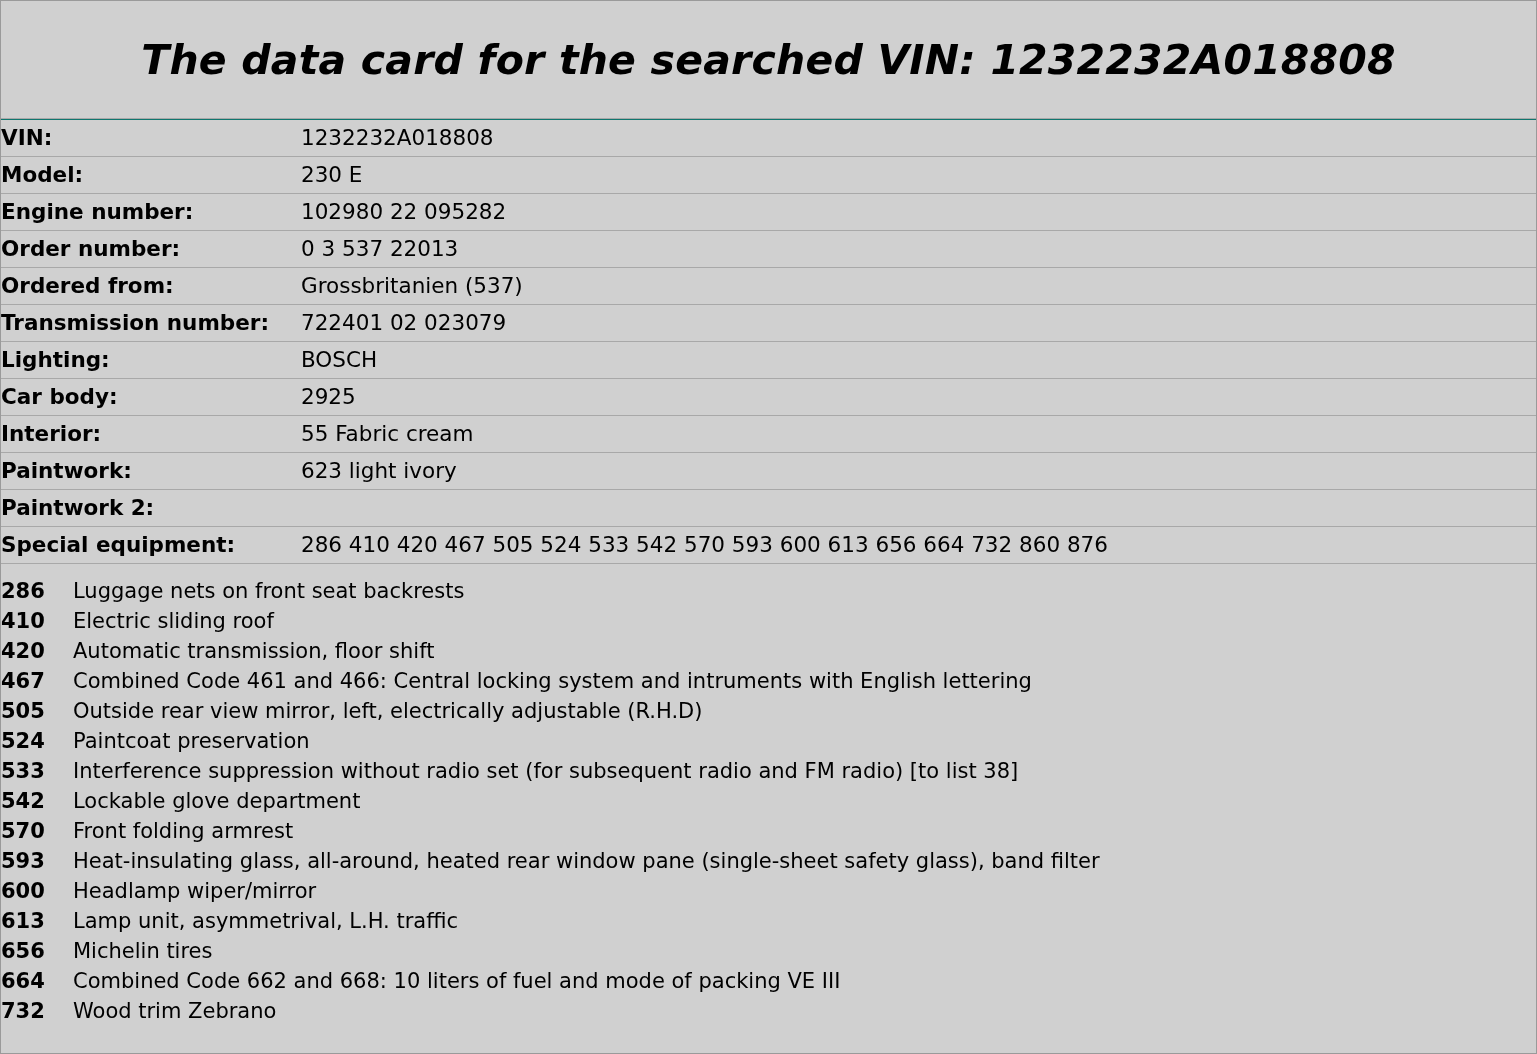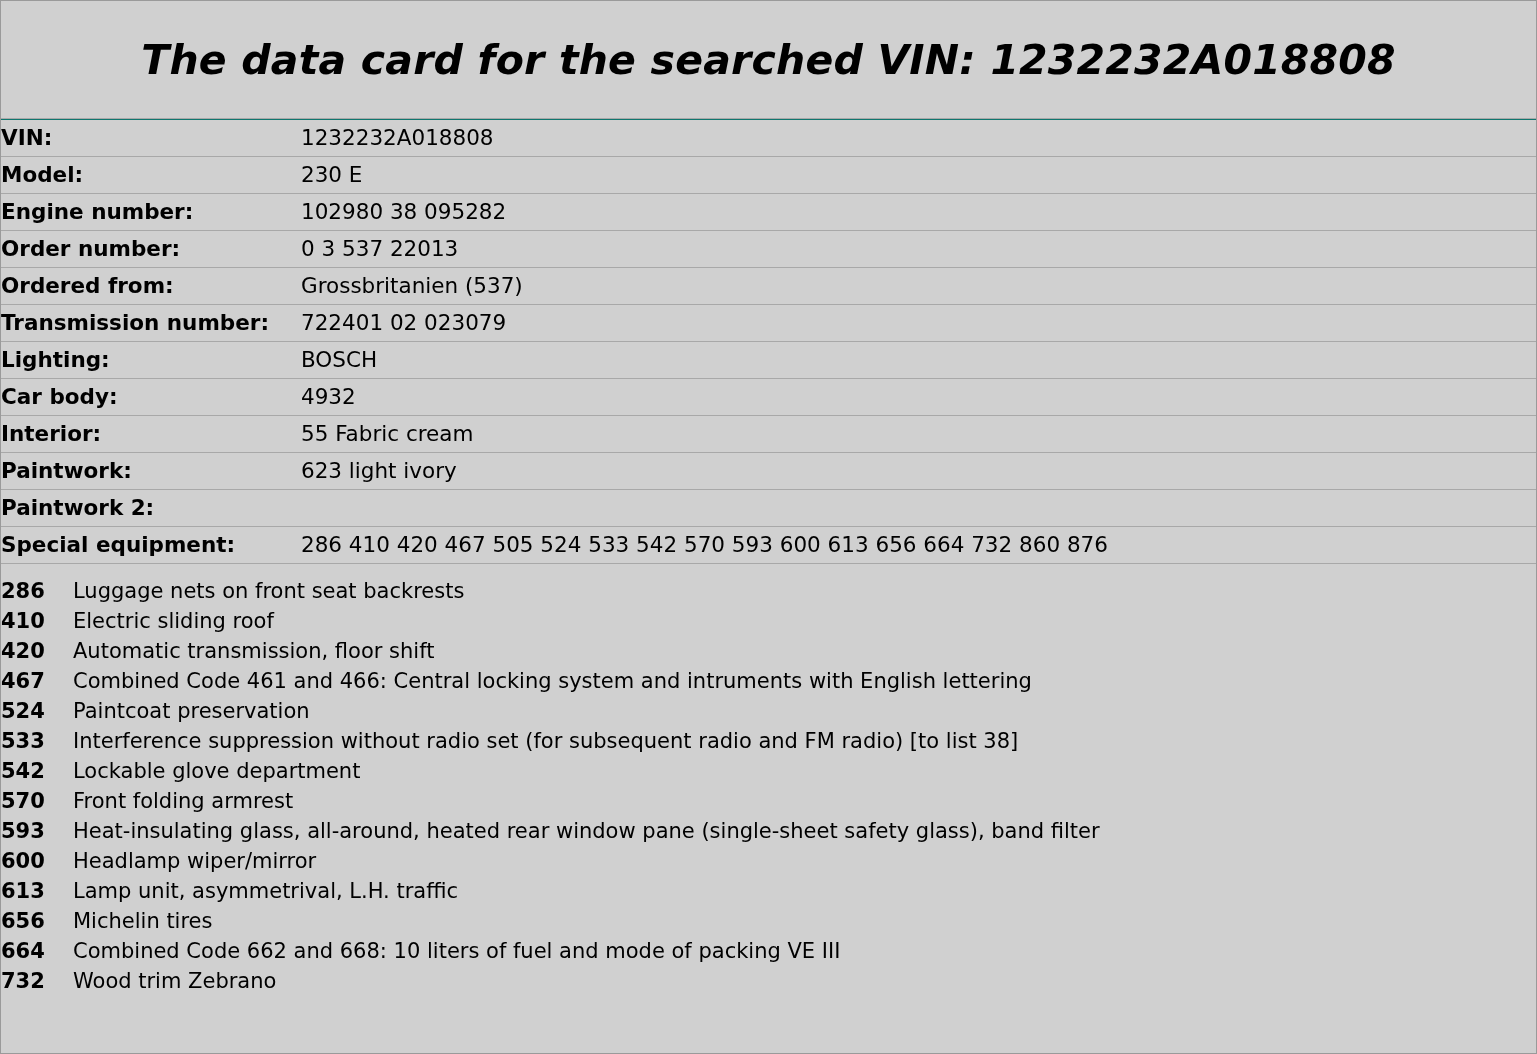--- a/index.html
+++ b/index.html
@@ -97,41 +97,41 @@
       <tr>
         <td class="label">VIN:</td>
         <td class="value">1232232A018808</td>
       </tr>
       <tr>
         <td class="label">Model:</td>
         <td class="value">230 E</td>
       </tr>
       <tr>
         <td class="label">Engine number:</td>
-        <td class="value">102980 38 095282</td>
+        <td class="value">102980 22 095282</td>
       </tr>
       <tr>
         <td class="label">Order number:</td>
         <td class="value">0 3 537 22013</td>
       </tr>
       <tr>
         <td class="label">Ordered from:</td>
         <td class="value">Grossbritanien (537)</td>
       </tr>
       <tr>
         <td class="label">Transmission number:</td>
         <td class="value">722401 02 023079</td>
       </tr>
       <tr>
         <td class="label">Lighting:</td>
         <td class="value">BOSCH</td>
       </tr>
       <tr>
         <td class="label">Car body:</td>
-        <td class="value">4932</td>
+        <td class="value">2925</td>
       </tr>
       <tr>
         <td class="label">Interior:</td>
         <td class="value">55 Fabric cream</td>
       </tr>
       <tr>
         <td class="label">Paintwork:</td>
         <td class="value">623 light ivory</td>
       </tr>
       <tr>
@@ -157,20 +157,24 @@
       </tr>
       <tr>
         <td class="eq-code">420</td>
         <td class="eq-desc">Automatic transmission, floor shift</td>
       </tr>
       <tr>
         <td class="eq-code">467</td>
         <td class="eq-desc">Combined Code 461 and 466: Central locking system and intruments with English lettering</td>
       </tr>
       <tr>
+        <td class="eq-code">505</td>
+        <td class="eq-desc">Outside rear view mirror, left, electrically adjustable (R.H.D)</td>
+      </tr>
+      <tr>
         <td class="eq-code">524</td>
         <td class="eq-desc">Paintcoat preservation</td>
       </tr>
       <tr>
         <td class="eq-code">533</td>
         <td class="eq-desc">Interference suppression without radio set (for subsequent radio and FM radio) [to list 38]</td>
       </tr>
       <tr>
         <td class="eq-code">542</td>
         <td class="eq-desc">Lockable glove department</td>

